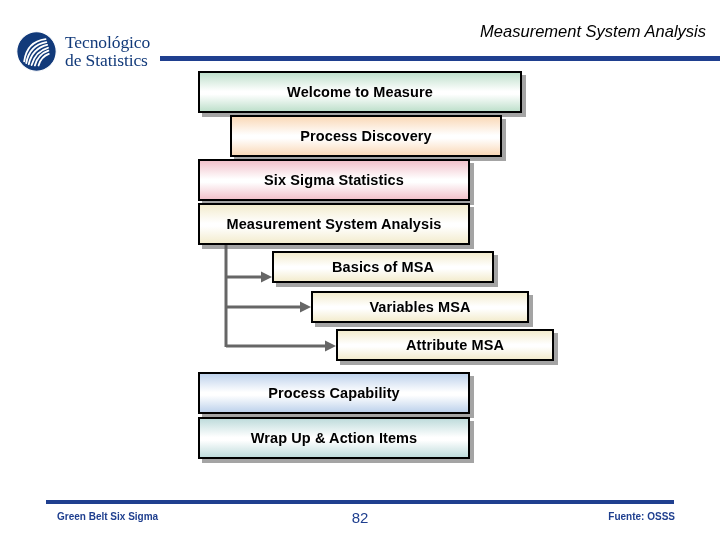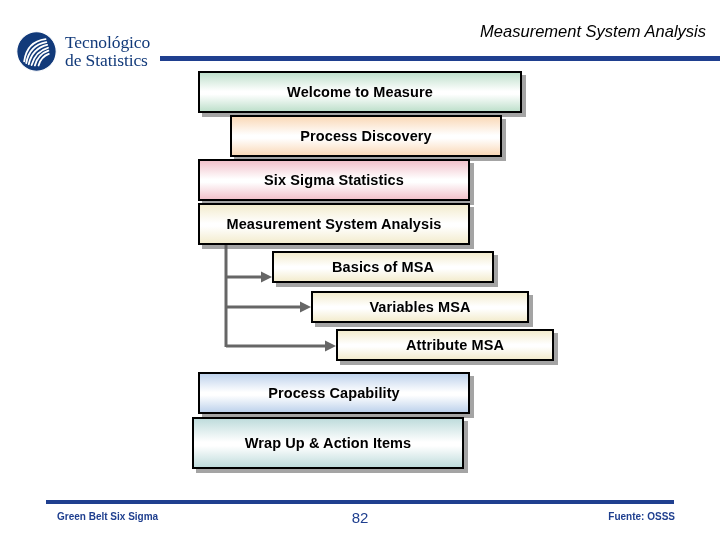--- a/index.html
+++ b/index.html
@@ -173,21 +173,21 @@
     </div>
     <div class="node" style="left: 272px; top: 251px; width: 222px; height: 32px; background: linear-gradient(rgb(243, 236, 206) 0%, rgb(255, 255, 255) 48%, rgb(255, 255, 255) 56%, rgb(243, 236, 206) 100%);">
       <span class="node-label">Basics of MSA</span>
     </div>
     <div class="node" style="left: 336px; top: 329px; width: 218px; height: 32px; background: linear-gradient(rgb(243, 236, 206) 0%, rgb(255, 255, 255) 48%, rgb(255, 255, 255) 56%, rgb(243, 236, 206) 100%); padding-left: 20px;">
       <span class="node-label">Attribute MSA</span>
     </div>
     <div class="node" style="left: 198px; top: 372px; width: 272px; height: 42px; background: linear-gradient(rgb(190, 210, 236) 0%, rgb(255, 255, 255) 48%, rgb(255, 255, 255) 56%, rgb(190, 210, 236) 100%);">
       <span class="node-label">Process Capability</span>
     </div>
-    <div class="node" style="left: 192px; top: 417px; width: 272px; height: 52px; background: linear-gradient(rgb(191, 220, 220) 0%, rgb(255, 255, 255) 48%, rgb(255, 255, 255) 56%, rgb(191, 220, 220) 100%);">
+    <div class="node" style="left: 198px; top: 417px; width: 272px; height: 42px; background: linear-gradient(rgb(191, 220, 220) 0%, rgb(255, 255, 255) 48%, rgb(255, 255, 255) 56%, rgb(191, 220, 220) 100%);">
       <span class="node-label">Wrap Up &amp; Action Items</span>
     </div>
   </div>
 
 <div id="footer-rule"></div>
 <div class="footer-text" id="footer-left">Green Belt Six Sigma</div>
 <div id="footer-page">82</div>
 <div class="footer-text" id="footer-right">Fuente: OSSS</div>
 
 </body></html>

